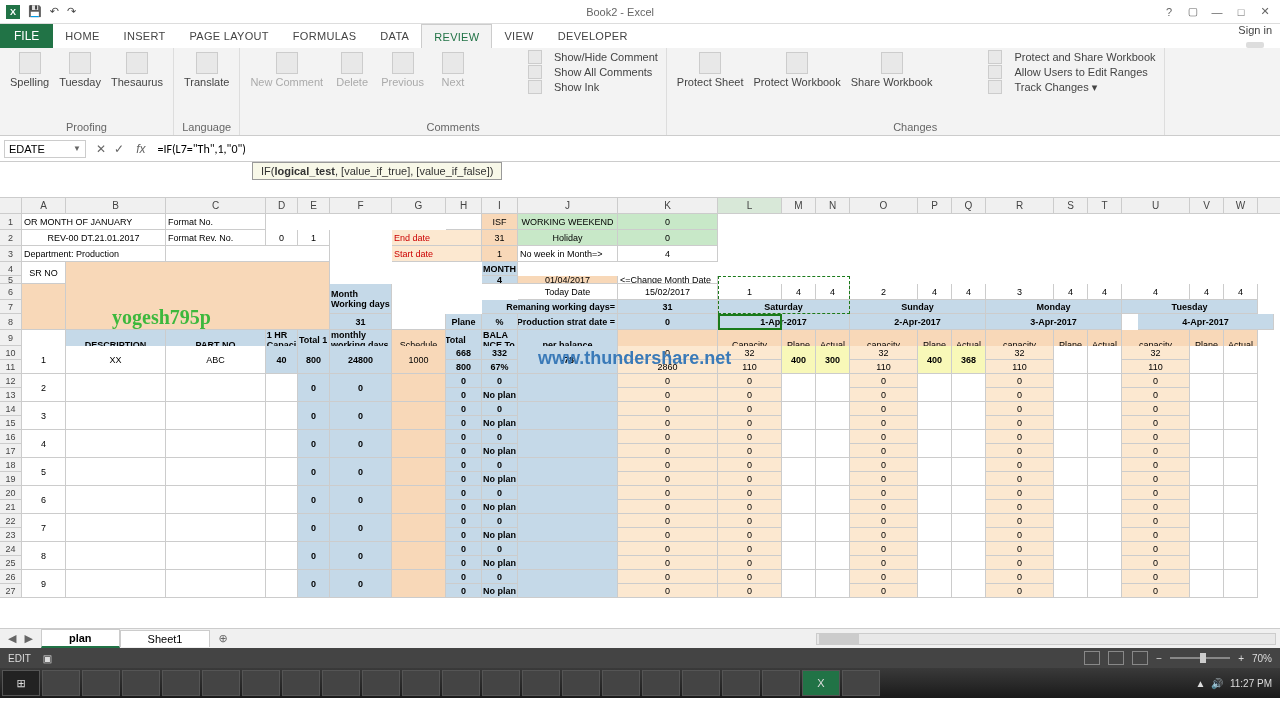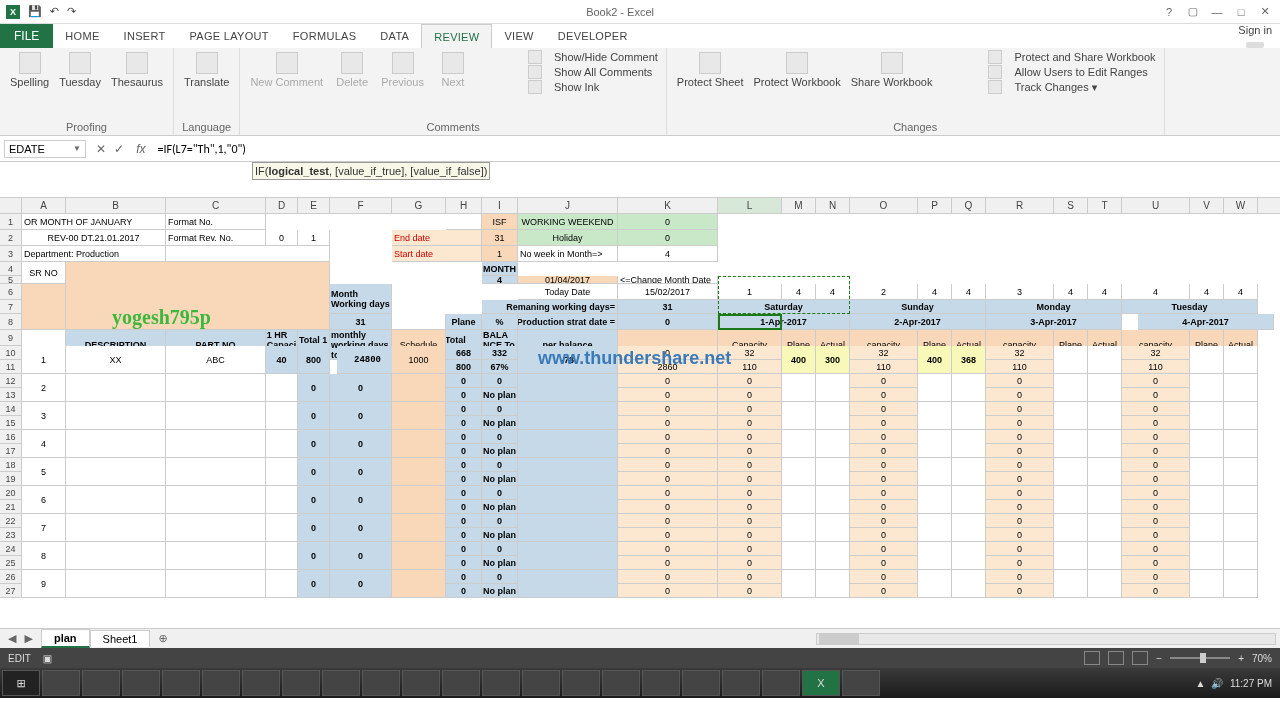--- a/index.html
+++ b/index.html
@@ -35,21 +35,21 @@
 .small-item .ico { width: 14px; height: 14px; background: #e8e8e8; border: 1px solid #ccc; }
 
 
 .formula-row { height: 26px; display: flex; align-items: center; border-bottom: 1px solid #ccc; font-size: 12px; }
 .name-box { width: 82px; border: 1px solid #ccc; margin: 2px 4px; padding: 2px 4px; font-size: 11px; display: flex; align-items: center; justify-content: space-between; }
 .name-box .dd { font-size: 8px; color: #666; }
 .fb-btns { display: flex; gap: 8px; padding: 0 6px; color: #666; }
 .fx { font-style: italic; color: #666; padding: 0 6px; }
 .formula-input { flex: 1; padding: 0 6px; font-family: Calibri, sans-serif; font-size: 12px; color: #000; }
 .formula-space { height: 36px; border-bottom: 1px solid #ccc; position: relative; }
-.func-tip { position: absolute; left: 252px; top: 0; background: #f8f8e8; border: 1px solid #999; padding: 2px 2px; font-size: 11px; color: #333; }
+.func-tip { position: absolute; left: 252px; top: 0; background: #f8f8e8; border: 1px solid #999; padding: 2px 8px; font-size: 11px; color: #333; }
 .func-tip b { font-weight: bold; }
 .func-tip .arg { color: #333; }
 .grid-area { position: relative; height: 430px; overflow: hidden; }
 .col-headers { display: flex; height: 16px; background: #f0f0f0; border-bottom: 1px solid #ccc; font-size: 10px; }
 .col-headers .corner { width: 22px; border-right: 1px solid #ccc; }
 .col-headers .ch { border-right: 1px solid #ccc; display: flex; align-items: center; justify-content: center; color: #444; }
 .col-headers .ch.sel { background: #d8e8d8; }
 .rows-area { display: flex; }
 .row-headers { width: 22px; background: #f0f0f0; border-right: 1px solid #ccc; font-size: 9px; }
 .row-headers .rh { border-bottom: 1px solid #ccc; display: flex; align-items: center; justify-content: center; color: #444; }
@@ -65,21 +65,21 @@
 .orange-light { background: #fce8d0 !important; }
 .sel-box { position: absolute; border: 2px solid #1a7a1a; pointer-events: none; }
 .marquee { position: absolute; border: 1px dashed #1a7a1a; pointer-events: none; }
 
 .watermark-green { position: absolute; color: #3db83d; font-family: 'Comic Sans MS', cursive; font-size: 20px; font-weight: bold; pointer-events: none; }
 .watermark-blue { position: absolute; color: #3a7ab8; font-size: 18px; font-weight: bold; pointer-events: none; }
 
 
 .sheet-tabs { height: 20px; display: flex; align-items: center; font-size: 11px; border-top: 1px solid #ccc; background: #f0f0f0; }
 .sheet-tabs .nav { display: flex; gap: 8px; padding: 0 8px; color: #666; }
-.sheet-tabs .st { padding: 2px 12px; background: #fff; border: 1px solid #ccc; border-bottom: none; }
+.sheet-tabs .st { padding: 2px 27px; background: #fff; border: 1px solid #ccc; border-bottom: none; }
 .sheet-tabs .st.active { font-weight: bold; border-bottom: 2px solid #217346; }
 .sheet-tabs .add { padding: 0 8px; color: #666; }
 .sheet-tabs .scroll { flex: 1; display: flex; justify-content: flex-end; padding-right: 4px; }
 .sheet-tabs .scrollbar { width: 460px; height: 12px; background: #e8e8e8; border: 1px solid #ccc; display: flex; align-items: center; }
 .sheet-tabs .thumb { width: 40px; height: 10px; background: #ccc; margin-left: 2px; }
 
 .statusbar { height: 20px; background: #444; color: #ddd; display: flex; align-items: center; font-size: 10px; padding: 0 8px; gap: 12px; }
 .statusbar .right { margin-left: auto; display: flex; gap: 8px; align-items: center; }
 .statusbar .vb { width: 16px; height: 14px; border: 1px solid #888; }
 .statusbar .slider { width: 60px; height: 2px; background: #888; position: relative; }
@@ -380,21 +380,21 @@
         <div class="cell hdr-orange" style="left: 1032px; top: 116px; width: 34px; height: 30px;">Plane</div>
         <div class="cell hdr-orange" style="left: 1066px; top: 116px; width: 34px; height: 30px;">Actual</div>
         <div class="cell hdr-orange" style="left: 1100px; top: 116px; width: 68px; height: 30px;">capacity</div>
         <div class="cell hdr-orange" style="left: 1168px; top: 116px; width: 34px; height: 30px;">Plane</div>
         <div class="cell hdr-orange" style="left: 1202px; top: 116px; width: 34px; height: 30px;">Actual</div>
         <div class="cell" style="left: 0px; top: 132px; width: 44px; height: 28px;">1</div>
         <div class="cell" style="left: 44px; top: 132px; width: 100px; height: 28px;">XX</div>
         <div class="cell" style="left: 144px; top: 132px; width: 100px; height: 28px;">ABC</div>
         <div class="cell hdr-blue" style="left: 244px; top: 132px; width: 32px; height: 28px;">40</div>
         <div class="cell hdr-blue" style="left: 276px; top: 132px; width: 32px; height: 28px;">800</div>
-        <div class="cell hdr-blue" style="left: 315px; top: 132px; width: 62px; height: 28px; font-family: Liberation Mono, monospace;">24800</div>
+        <div class="cell hdr-blue" style="left: 308px; top: 132px; width: 62px; height: 28px;">24800</div>
         <div class="cell hdr-orange" style="left: 370px; top: 132px; width: 54px; height: 28px;">1000</div>
         <div class="cell hdr-blue" style="left: 424px; top: 132px; width: 36px; height: 14px;">668</div>
         <div class="cell hdr-blue" style="left: 460px; top: 132px; width: 36px; height: 14px;">332</div>
         <div class="cell hdr-blue" style="left: 424px; top: 146px; width: 36px; height: 14px;">800</div>
         <div class="cell hdr-blue" style="left: 460px; top: 146px; width: 36px; height: 14px;">67%</div>
         <div class="cell hdr-blue" style="left: 496px; top: 132px; width: 100px; height: 28px;">-78</div>
         <div class="cell orange-light" style="left: 596px; top: 132px; width: 100px; height: 14px;">0</div>
         <div class="cell orange-light" style="left: 596px; top: 146px; width: 100px; height: 14px;">2860</div>
         <div class="cell orange-light" style="left: 696px; top: 132px; width: 64px; height: 14px;">32</div>
         <div class="cell orange-light" style="left: 696px; top: 146px; width: 64px; height: 14px;">110</div>

